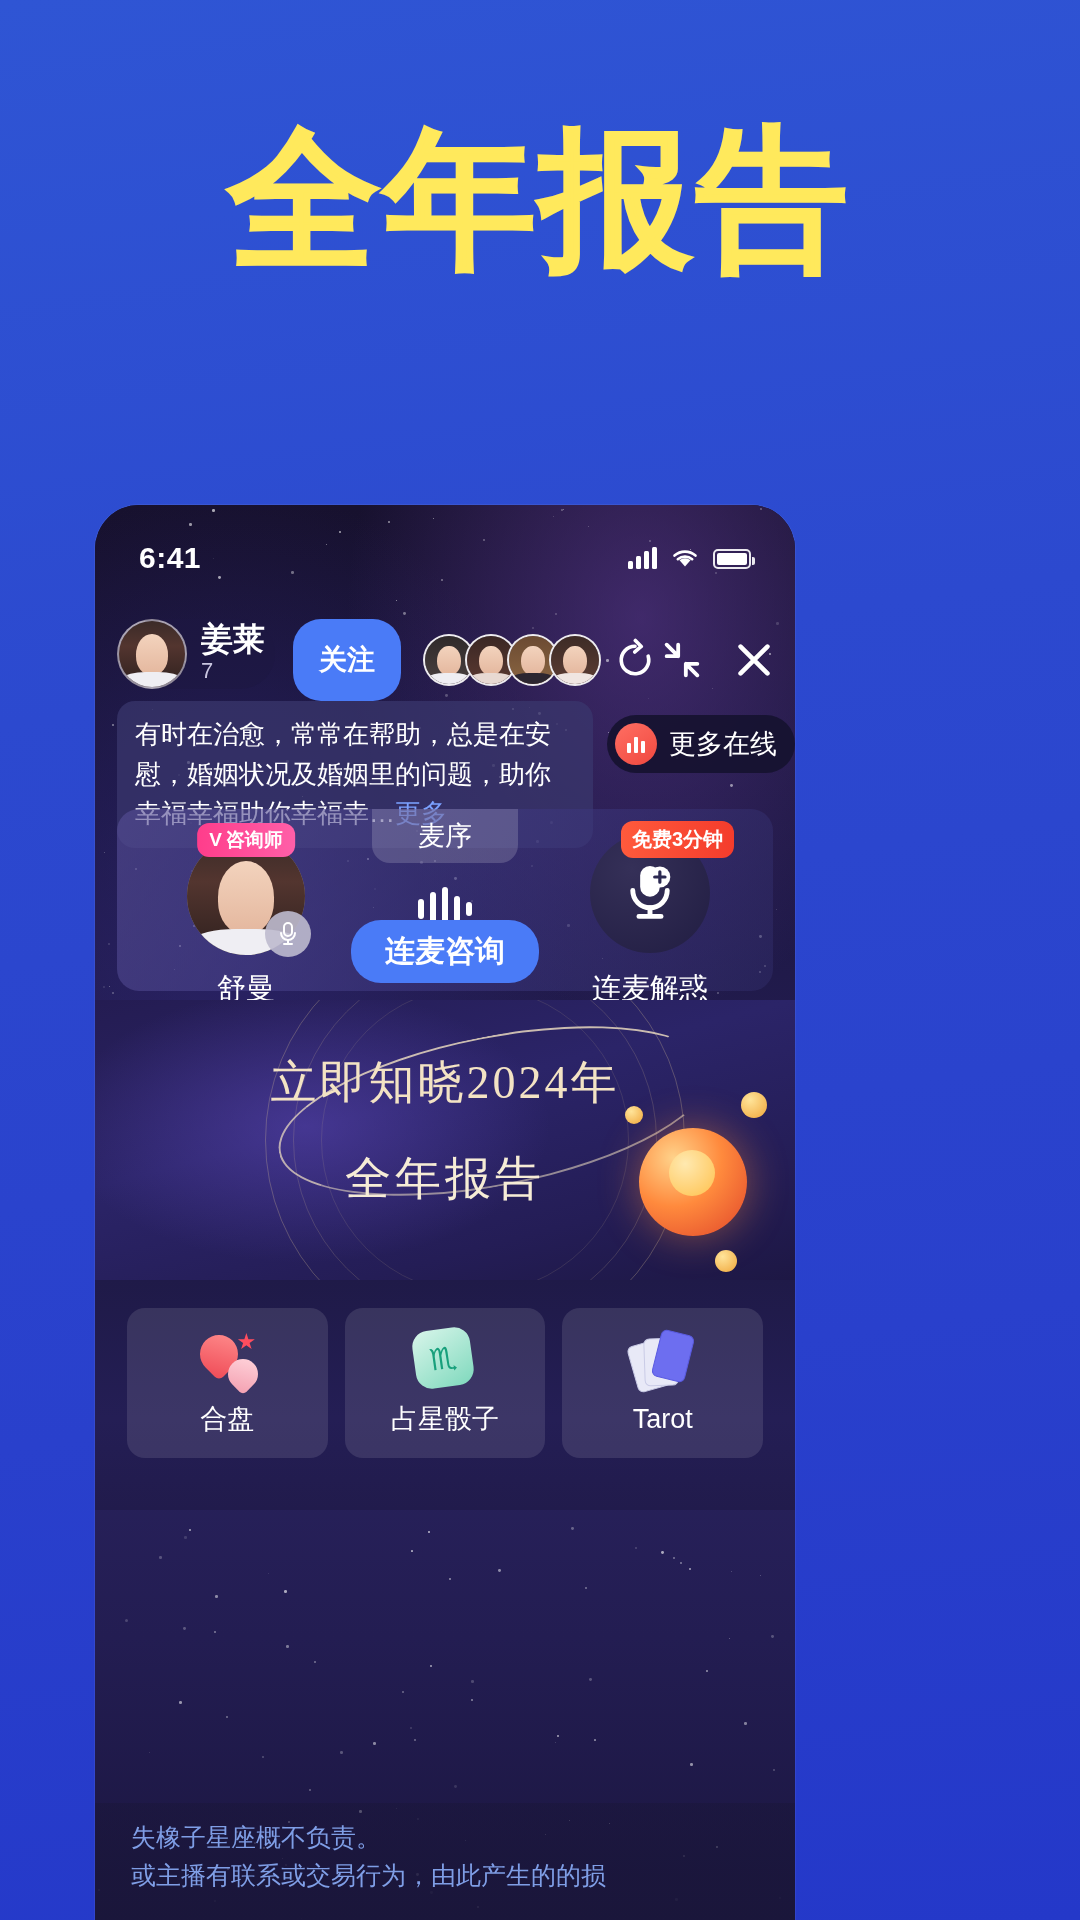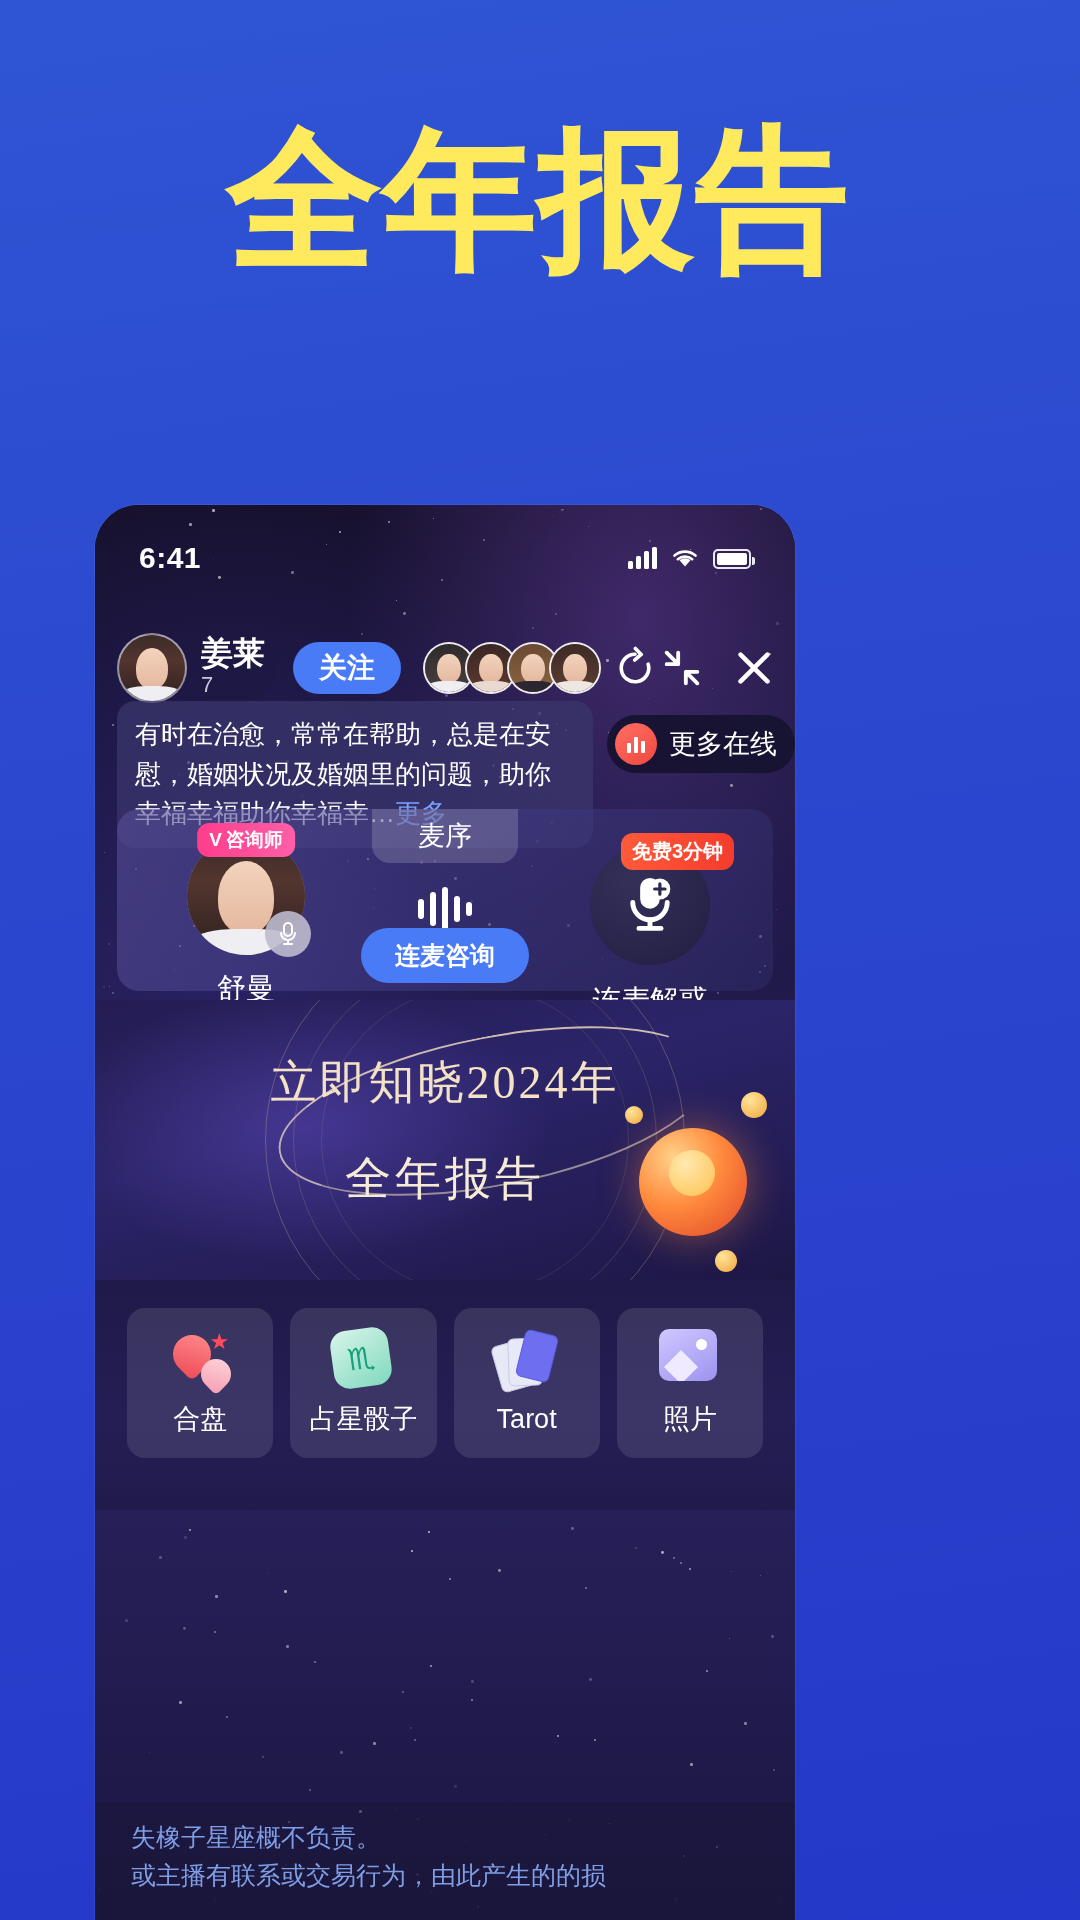--- a/index.html
+++ b/index.html
@@ -68,22 +68,22 @@
     border-radius:5px; position:relative; padding:2px;
   }
   .battery::after {
     content:""; position:absolute; right:-6px; top:6px;
     width:3px; height:8px; background:rgba(255,255,255,.9); border-radius:0 2px 2px 0;
   }
   .battery i { display:block; height:100%; background:#fff; border-radius:2px; }
 
   
   .hostrow {
-    position:absolute; left:22px; right:18px; top:122px;
-    height:82px; display:flex; align-items:center;
+    position:absolute; left:22px; right:18px; top:114px;
+    height:82px; display:flex; 
   }
   .host-pill {
     display:flex; align-items:center; height:70px;
     background:rgba(30,24,66,.55); border-radius:38px; padding-right:10px;
   }
   .avatar {
     width:70px; height:70px; border-radius:50%; overflow:hidden; flex:none;
     background:linear-gradient(160deg,#9b93a6,#6d6477);
     position:relative; border:2px solid rgba(255,255,255,.22);
   }
@@ -171,26 +171,26 @@
   .c-name { color:#fff; font-size:29px; margin-top:14px; }
   .wave { position:absolute; left:50%; transform:translateX(-50%); top:78px; display:flex; align-items:center; gap:6px; height:44px; }
   .wave i { display:block; width:6px; background:#fff; border-radius:3px; }
   .wave i:nth-child(1){height:20px}
   .wave i:nth-child(2){height:34px}
   .wave i:nth-child(3){height:44px}
   .wave i:nth-child(4){height:26px}
   .wave i:nth-child(5){height:14px}
   .lianmai-btn {
     position:absolute; left:50%; transform:translateX(-50%); bottom:8px;
-    background:#4a7bf7; color:#fff; font-size:25px; font-weight:bold;
+    background:#4a7bf7; color:#fff; font-size:30px; font-weight:bold;
     border:none; border-radius:30px; padding:11px 34px; cursor:pointer;
   }
   .rightmic { position:absolute; right:48px; top:24px; text-align:center; width:150px; }
   .rm-circle {
-    width:120px; height:120px; border-radius:50%; margin:12px auto; position:relative;
+    width:120px; height:120px; border-radius:50%; margin:0 auto; position:relative;
     background:radial-gradient(circle at 35% 30%,#353058,#211d42);
     display:flex; align-items:center; justify-content:center;
   }
   .free-badge {
     position:absolute; right:-24px; top:-12px;
     background:linear-gradient(90deg,#ff5a3c,#f43c2c); color:#fff;
     font-size:20px; font-weight:bold; padding:5px 11px; border-radius:12px;
     white-space:nowrap; z-index:3;
   }
   .rm-label { color:#fff; font-size:29px; margin-top:16px; }
@@ -726,26 +726,20 @@
         <div class="tile-label">占星骰子</div>
       </div>
       <div class="tile">
         <div class="tile-ico ic-tarot">
             <span class="card a"></span>
             <span class="card b"></span>
             <span class="card c"></span>
           </div>
         <div class="tile-label">Tarot</div>
       </div>
-      <div class="tile">
-        <div class="tile-ico">
-            <div class="ic-photo"></div>
-          </div>
-        <div class="tile-label">照片</div>
-      </div>
     </div>
   </div>
 
   <div class="disclaimer">
     <div>失橡子星座概不负责。</div>
     <div>或主播有联系或交易行为，由此产生的的损</div>
   </div>
 </div>
 
 </body></html>

